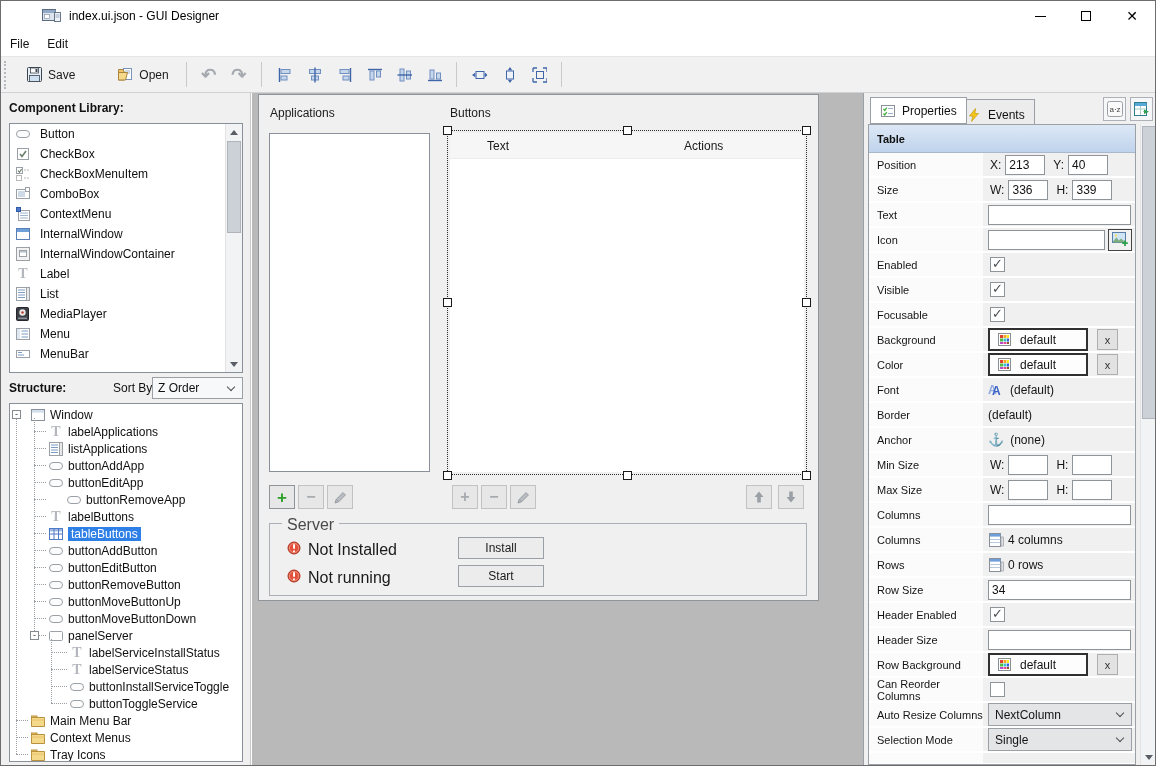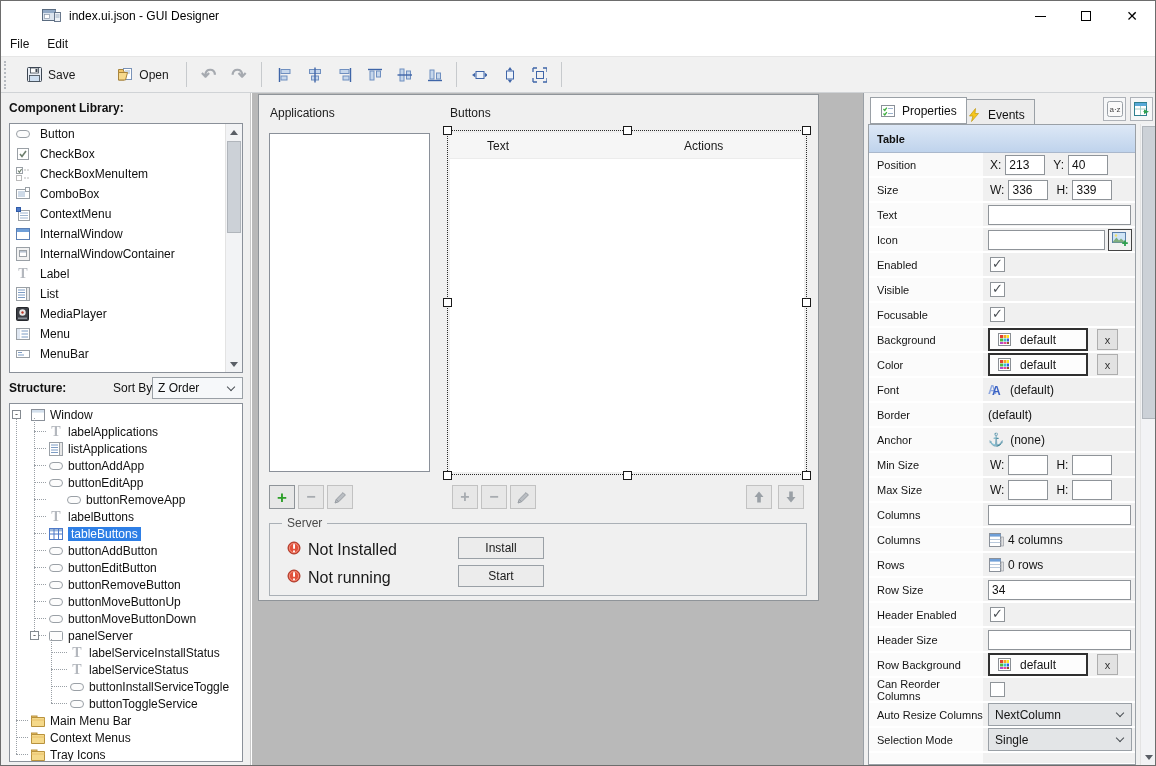--- a/index.html
+++ b/index.html
@@ -58,21 +58,21 @@
   .cv-table{position:absolute;left:191px;top:38px;width:354px;height:339px;background:#fff;}
   .thead{height:26px;background:#f6f6f6;border-bottom:1px solid #ececec;position:relative;}
   .th{position:absolute;top:6px;font-size:12px;color:#1a1a1a;}
   .handle{position:absolute;width:9px;height:9px;background:#fff;border:1px solid #1a1a1a;z-index:3;}
   .mini-btn{position:absolute;width:26px;height:24px;background:#e7e7e7;border:1px solid #c2c2c2;
             display:flex;align-items:center;justify-content:center;padding:0;}
   .mini-btn.first{border-color:#8f9499;}
   .plus-g{color:#2ea02a;font-size:17px;font-weight:bold;line-height:1;}
   .glyph-dis{color:#a7abb0;font-size:16px;font-weight:bold;line-height:1;}
   .server-box{position:absolute;left:10px;top:428px;width:538px;height:73px;border:1px solid #aab0b6;}
-  .server-title{position:absolute;left:12px;top:-8px;background:#f0f0f0;padding:0 5px;font-size:12px;color:#4a4a4a;}
+  .server-title{position:absolute;left:12px;top:-8px;background:#f0f0f0;padding:0 5px;font-size:16px;color:#4a4a4a;}
   .srv-status{position:absolute;font-size:16px;color:#1a1a1a;}
   .srv-btn{position:absolute;width:86px;height:22px;background:#ececec;border:1px solid #9aa0a6;font-size:12px;color:#1a1a1a;
            font-family:"Liberation Sans",sans-serif;}
   
   .right-panel{position:absolute;left:862px;top:92px;right:0;bottom:0;background:#f0f0f0;border-left:1px solid #9aa0a6;}
   .tab{position:absolute;display:flex;align-items:center;gap:6px;font-size:12px;color:#101010;padding:0 9px;
        border:1px solid #9aa0a6;background:#ececec;}
   .tab.sel{background:#fff;z-index:2;}
   .minitool{position:absolute;width:23px;height:24px;top:4px;background:#f6f7f8;border:1px solid #aeb2b8;
             display:flex;align-items:center;justify-content:center;padding:0;}

